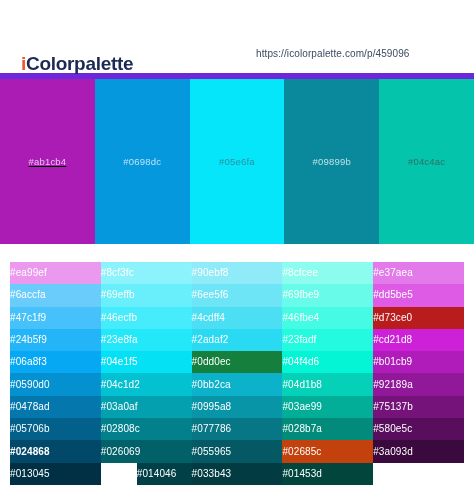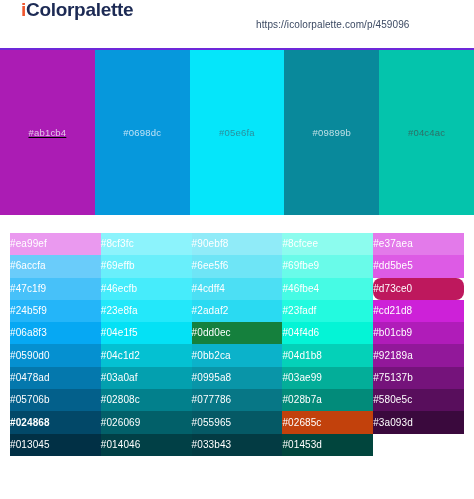--- a/index.html
+++ b/index.html
@@ -17,24 +17,25 @@
     position: relative;
     display: flex;
     flex-direction: column;
   }
 
   
   .header {
     height: 50px;
     flex: 0 0 50px;
     background: #ffffff;
-    border-bottom: 2px solid #6d28d9;
-    display: flex;
-    align-items: flex-start;
+    border-bottom: 6px solid #6d28d9;
+    display: flex;
+    align-items: flex-end;
     position: relative;
+    margin-top: 29px;
   }
   .logo {
     margin-left: 21px;
     font-size: 19px;
     font-weight: bold;
     letter-spacing: -0.3px;
     white-space: nowrap;
     line-height: 1;
   }
   .logo .logo-i { color: #f0562d; }
@@ -162,21 +163,21 @@
         </div>
         <div class="cell" style="background: rgb(70, 236, 251); color: rgb(255, 255, 255);">
           <span>#46ecfb</span>
         </div>
         <div class="cell" style="background: rgb(76, 223, 244); color: rgb(255, 255, 255);">
           <span>#4cdff4</span>
         </div>
         <div class="cell" style="background: rgb(70, 251, 228); color: rgb(255, 255, 255);">
           <span>#46fbe4</span>
         </div>
-        <div class="cell" style="background: #be185d; color: rgb(255, 255, 255); border-radius: 8px;">
+        <div class="cell" style="background: #b91c1c; color: rgb(255, 255, 255);">
           <span>#d73ce0</span>
         </div>
         <div class="cell" style="background: rgb(36, 181, 249); color: rgb(255, 255, 255);">
           <span>#24b5f9</span>
         </div>
         <div class="cell" style="background: rgb(35, 232, 250); color: rgb(255, 255, 255);">
           <span>#23e8fa</span>
         </div>
         <div class="cell" style="background: rgb(42, 218, 242); color: rgb(255, 255, 255);">
           <span>#2adaf2</span>
@@ -258,21 +259,21 @@
         </div>
         <div class="cell" style="background: #c2410c; color: rgb(255, 255, 255);">
           <span>#02685c</span>
         </div>
         <div class="cell" style="background: rgb(58, 9, 61); color: rgb(255, 255, 255);">
           <span>#3a093d</span>
         </div>
         <div class="cell" style="background: rgb(1, 48, 69); color: rgb(255, 255, 255);">
           <span>#013045</span>
         </div>
-        <div class="cell" style="background: rgb(1, 64, 70); color: rgb(255, 255, 255);">
+        <div class="cell" style="background: rgb(1, 64, 70); color: rgb(255, 255, 255); margin-left: 36px;">
           <span>#014046</span>
         </div>
         <div class="cell" style="background: rgb(3, 59, 67); color: rgb(255, 255, 255);">
           <span>#033b43</span>
         </div>
         <div class="cell" style="background: rgb(1, 69, 61); color: rgb(255, 255, 255);">
           <span>#01453d</span>
         </div>
       </div>
   </div>

